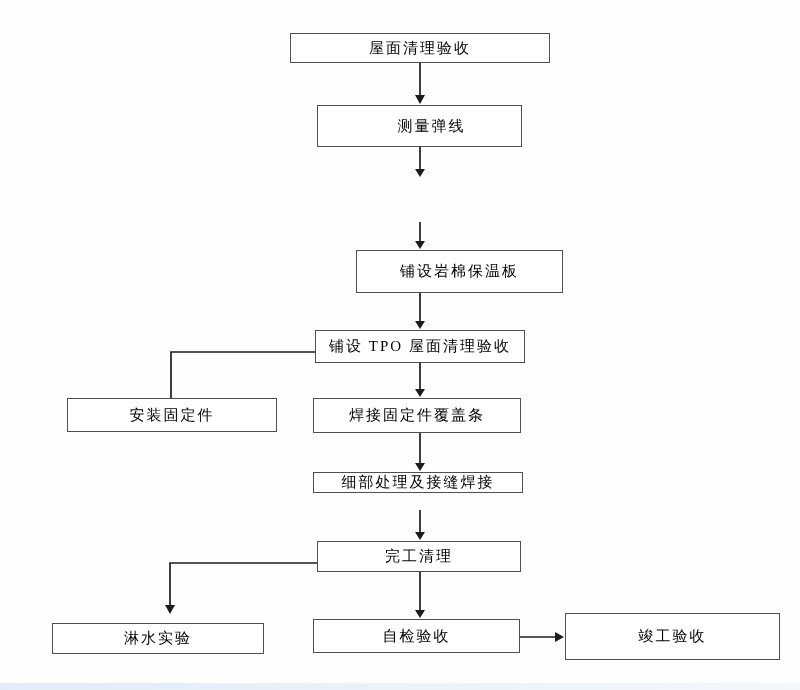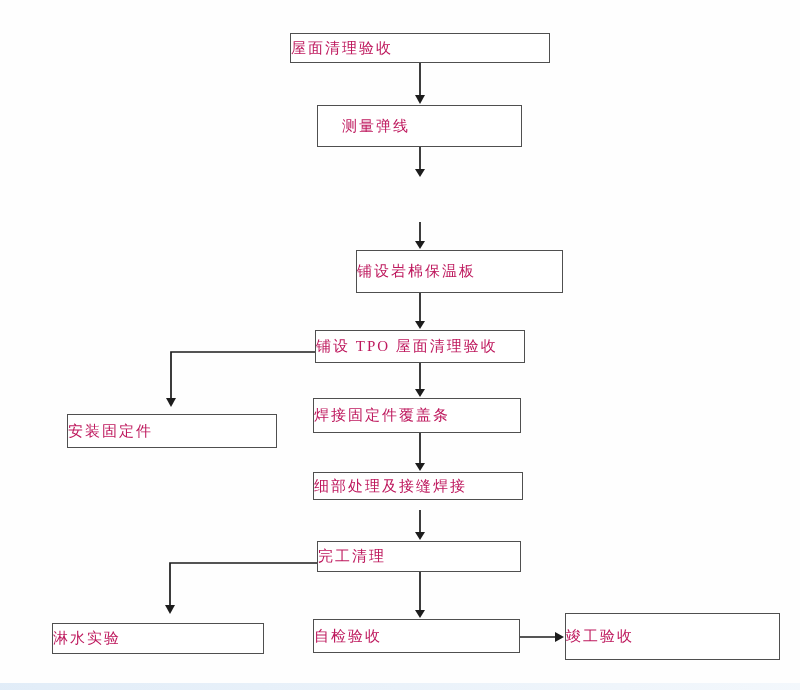--- a/index.html
+++ b/index.html
@@ -20,34 +20,35 @@
     width: 800px; height: 690px;
     pointer-events: none;
   }
   .node {
     position: absolute;
     box-sizing: border-box;
     border: 1.5px solid #4f4f4f;
     background: #ffffff;
     display: flex;
     align-items: center;
+    justify-content: center;
     font-size: 15px;
     letter-spacing: 2px;
-    color: #be185d;
+    color: #000000;
     white-space: nowrap;
   }
   
   .n0  { left: 290px; top:  33px; width: 260px; height: 30px; }
   .n1  { left: 317px; top: 105px; width: 205px; height: 42px; padding-left: 24px; }
   .n2  { left: 321px; top: 178px; width: 206px; height: 44px; }
   .n3  { left: 316px; top: 250px; width: 207px; height: 43px; margin-left: 40px; }
   .n4  { left: 315px; top: 330px; width: 210px; height: 33px; }
   .n5  { left: 313px; top: 398px; width: 208px; height: 35px; }
-  .n6  { left:  67px; top: 414px; width: 210px; height: 34px; }
-  .n7  { left: 313px; top: 472px; width: 210px; height: 28px; font-family: Liberation Mono, monospace; }
+  .n6  { left:  67px; top: 398px; width: 210px; height: 34px; }
+  .n7  { left: 313px; top: 472px; width: 210px; height: 21px; font-family: Liberation Mono, monospace; }
   .n8  { left: 317px; top: 541px; width: 204px; height: 31px; }
   .n9  { left:  52px; top: 623px; width: 212px; height: 31px; }
   .n10 { left: 313px; top: 619px; width: 207px; height: 34px; font-family: Liberation Serif, serif; }
   .n11 { left: 565px; top: 613px; width: 215px; height: 47px; }
   .scan-tint {
     position: absolute;
     left: 0; bottom: 0;
     width: 800px; height: 7px;
     background: linear-gradient(to right, rgba(190,215,240,0.45), rgba(210,228,246,0.25));
   }

